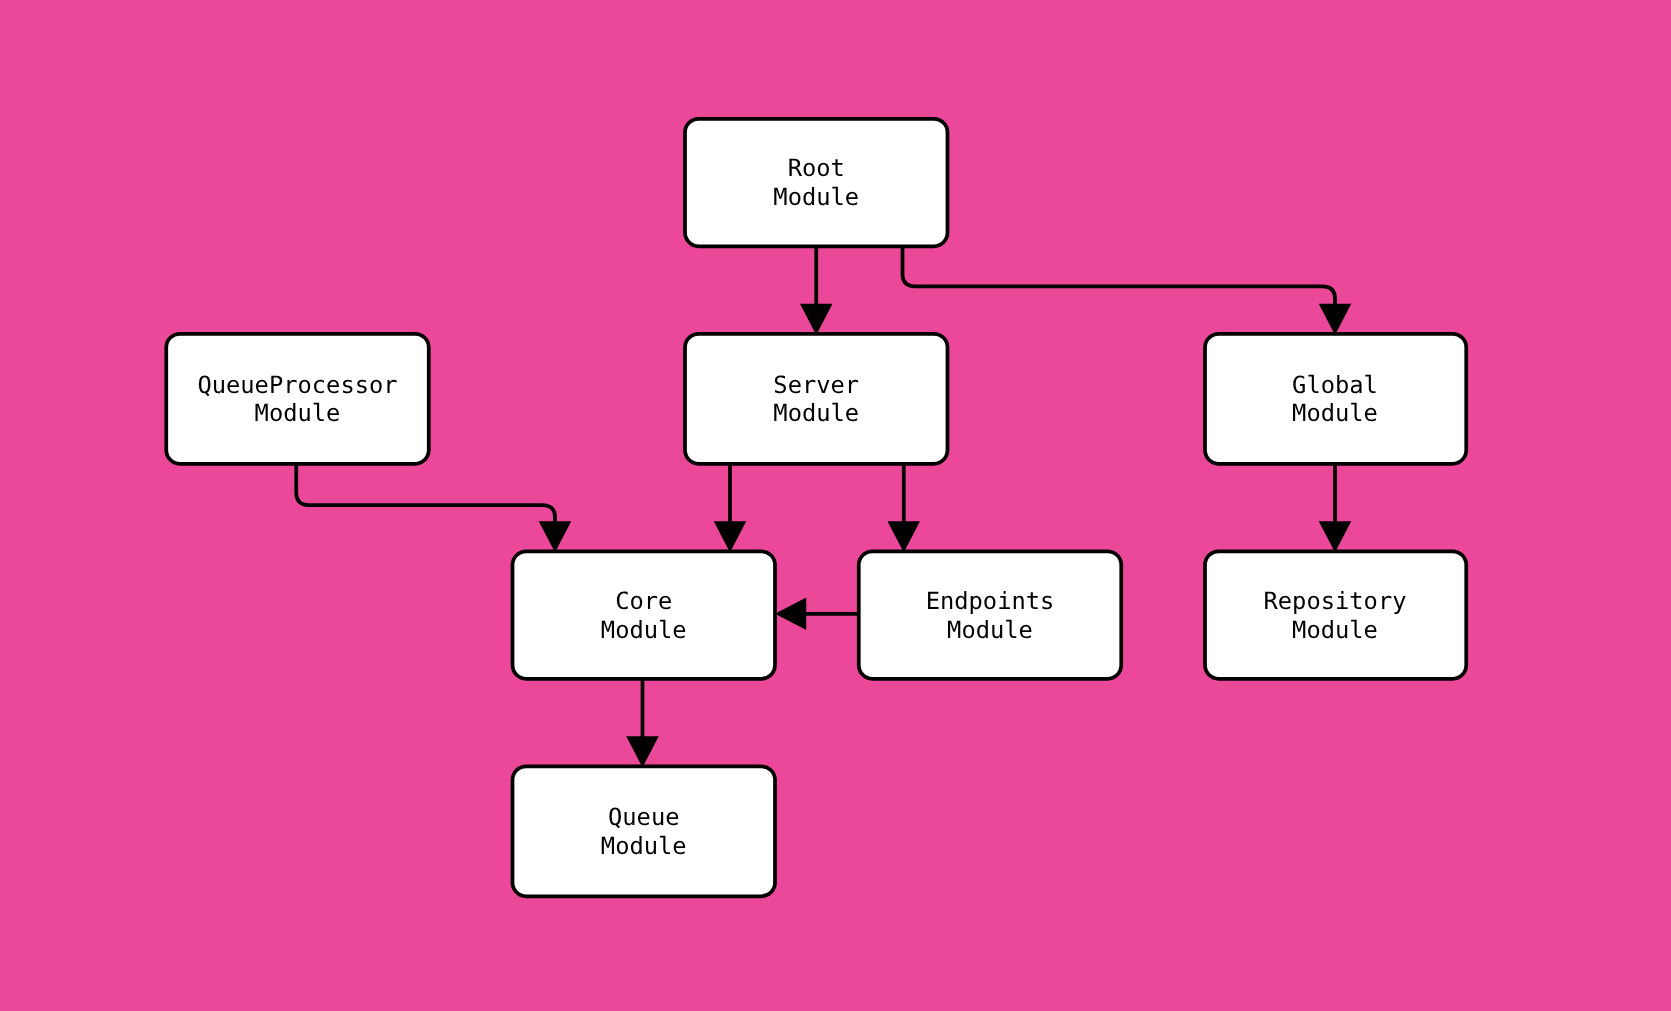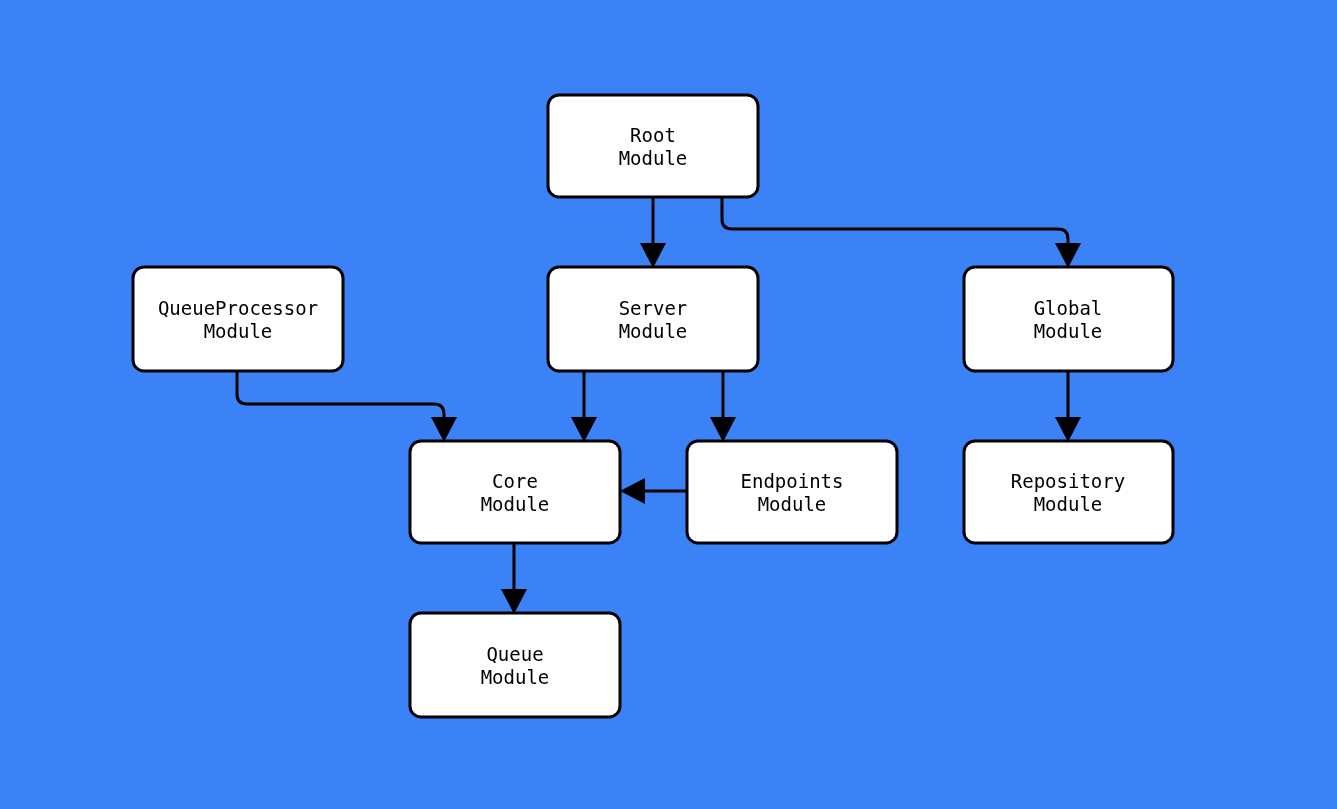--- a/index.html
+++ b/index.html
@@ -4,21 +4,21 @@
 <style>
   html, body {
     margin: 0;
     padding: 0;
     background: #ffffff;
   }
   #canvas {
     position: relative;
     width: 1337px;
     height: 809px;
-    background: #3b82f6;
+    background: #ec4899;
     overflow: hidden;
     text-align: center;
   }
   #diagram-svg {
     position: absolute;
     left: 0;
     top: 0;
     width: 1337px;
     height: 809px;
   }

